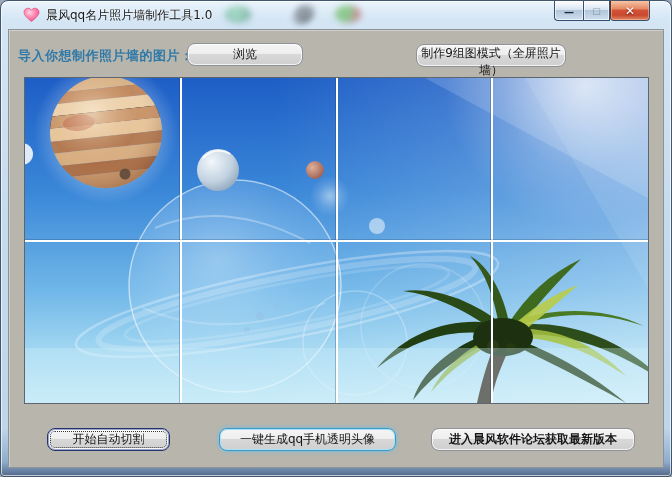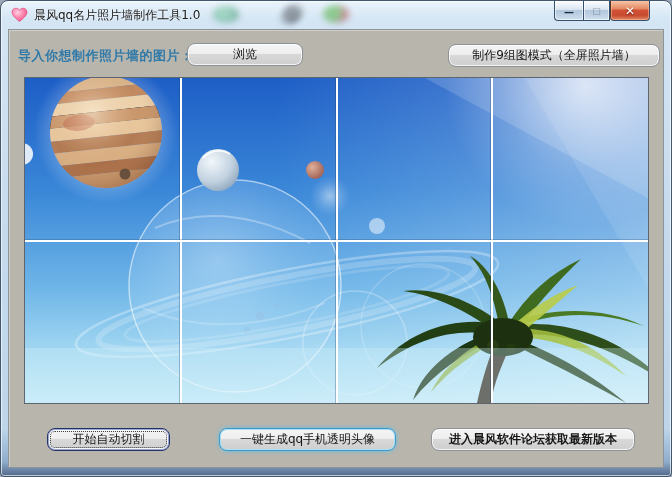--- a/index.html
+++ b/index.html
@@ -9,21 +9,21 @@
   .window {
     position:relative; width:672px; height:477px;
     border:1px solid #42566c;
     border-radius:8px 8px 4px 4px;
     background:linear-gradient(180deg,#eaf4fc 0%,#d4e5f4 4%,#c6dbee 45%,#bed5ea 90%,#8fadcc 97%,#53688a 100%);
     box-shadow:inset 0 0 0 1px rgba(255,255,255,.65);
     overflow:hidden;
   }
 
   
-  .titlebar { position:absolute; left:0; top:0; right:0; height:28px; border-radius:7px 7px 0 0; overflow:hidden; }
+  .titlebar { position:absolute; left:12px; top:0; right:0; height:28px; border-radius:7px 7px 0 0; overflow:hidden; }
   .titlebar .blob { position:absolute; filter:blur(3px); opacity:.55; border-radius:50%; }
   .blob.b1 { left:212px; top:5px; width:26px; height:17px; background:radial-gradient(circle at 40% 40%,#7fd6a8,#2e7d5a); }
   .blob.b2 { left:281px; top:4px; width:20px; height:19px; background:linear-gradient(135deg,#6a7078,#343a42); border-radius:30% 60% 40% 60%; transform:skewX(-18deg); }
   .blob.b3 { left:322px; top:4px; width:26px; height:18px; background:radial-gradient(circle at 30% 40%,#4fae3e 40%,#c23b4a 70%,#7a5a28); }
   .title-left { position:absolute; left:10px; top:5px; display:flex; align-items:center; gap:6px; }
   .heart { width:17px; height:16px; display:block; }
   .win-title { font-size:12px; color:#1b1b1b; line-height:18px; white-space:nowrap; text-shadow:0 0 3px rgba(255,255,255,.9); }
 
   
   .caption-btns { position:absolute; top:0; right:21px; display:flex; }
@@ -55,21 +55,21 @@
   .import-label { position:absolute; left:9px; top:17px; font-size:13px; font-weight:bold; color:#2f7aa8; letter-spacing:.5px; }
 
   .btn {
     position:absolute; height:23px; font-size:12px; color:#151515; text-align:center;
     border:1px solid #8e9299; border-radius:8px; cursor:pointer;
     background:linear-gradient(180deg,#f5f5f5 0%,#eeeeee 45%,#d8d8d8 50%,#cfcfcf 100%);
     box-shadow:inset 0 0 0 1px rgba(255,255,255,.75);
     font-family:"DejaVu Sans","Liberation Sans",sans-serif;
   }
   .btn-browse { left:178px; top:13px; width:116px; }
-  .btn-ninegrid { left:407px; top:14px; width:212px;margin-left:32px; }
+  .btn-ninegrid { left:407px; top:14px; width:150px; }
   .btn-autocut {
     left:38px; top:398px; width:123px;
     border:1px solid #24336b; box-shadow:inset 0 0 0 1px #9aa6cc, inset 0 0 0 2px rgba(255,255,255,.8);
     outline:1px dotted #3a3a3a; outline-offset:-4px;
   }
   .btn-avatar {
     left:210px; top:398px; width:177px;
     border:1px solid #3d9ac8;
     box-shadow:0 0 4px rgba(90,195,240,.9), inset 0 0 0 1px #a9e1f8;
   }

